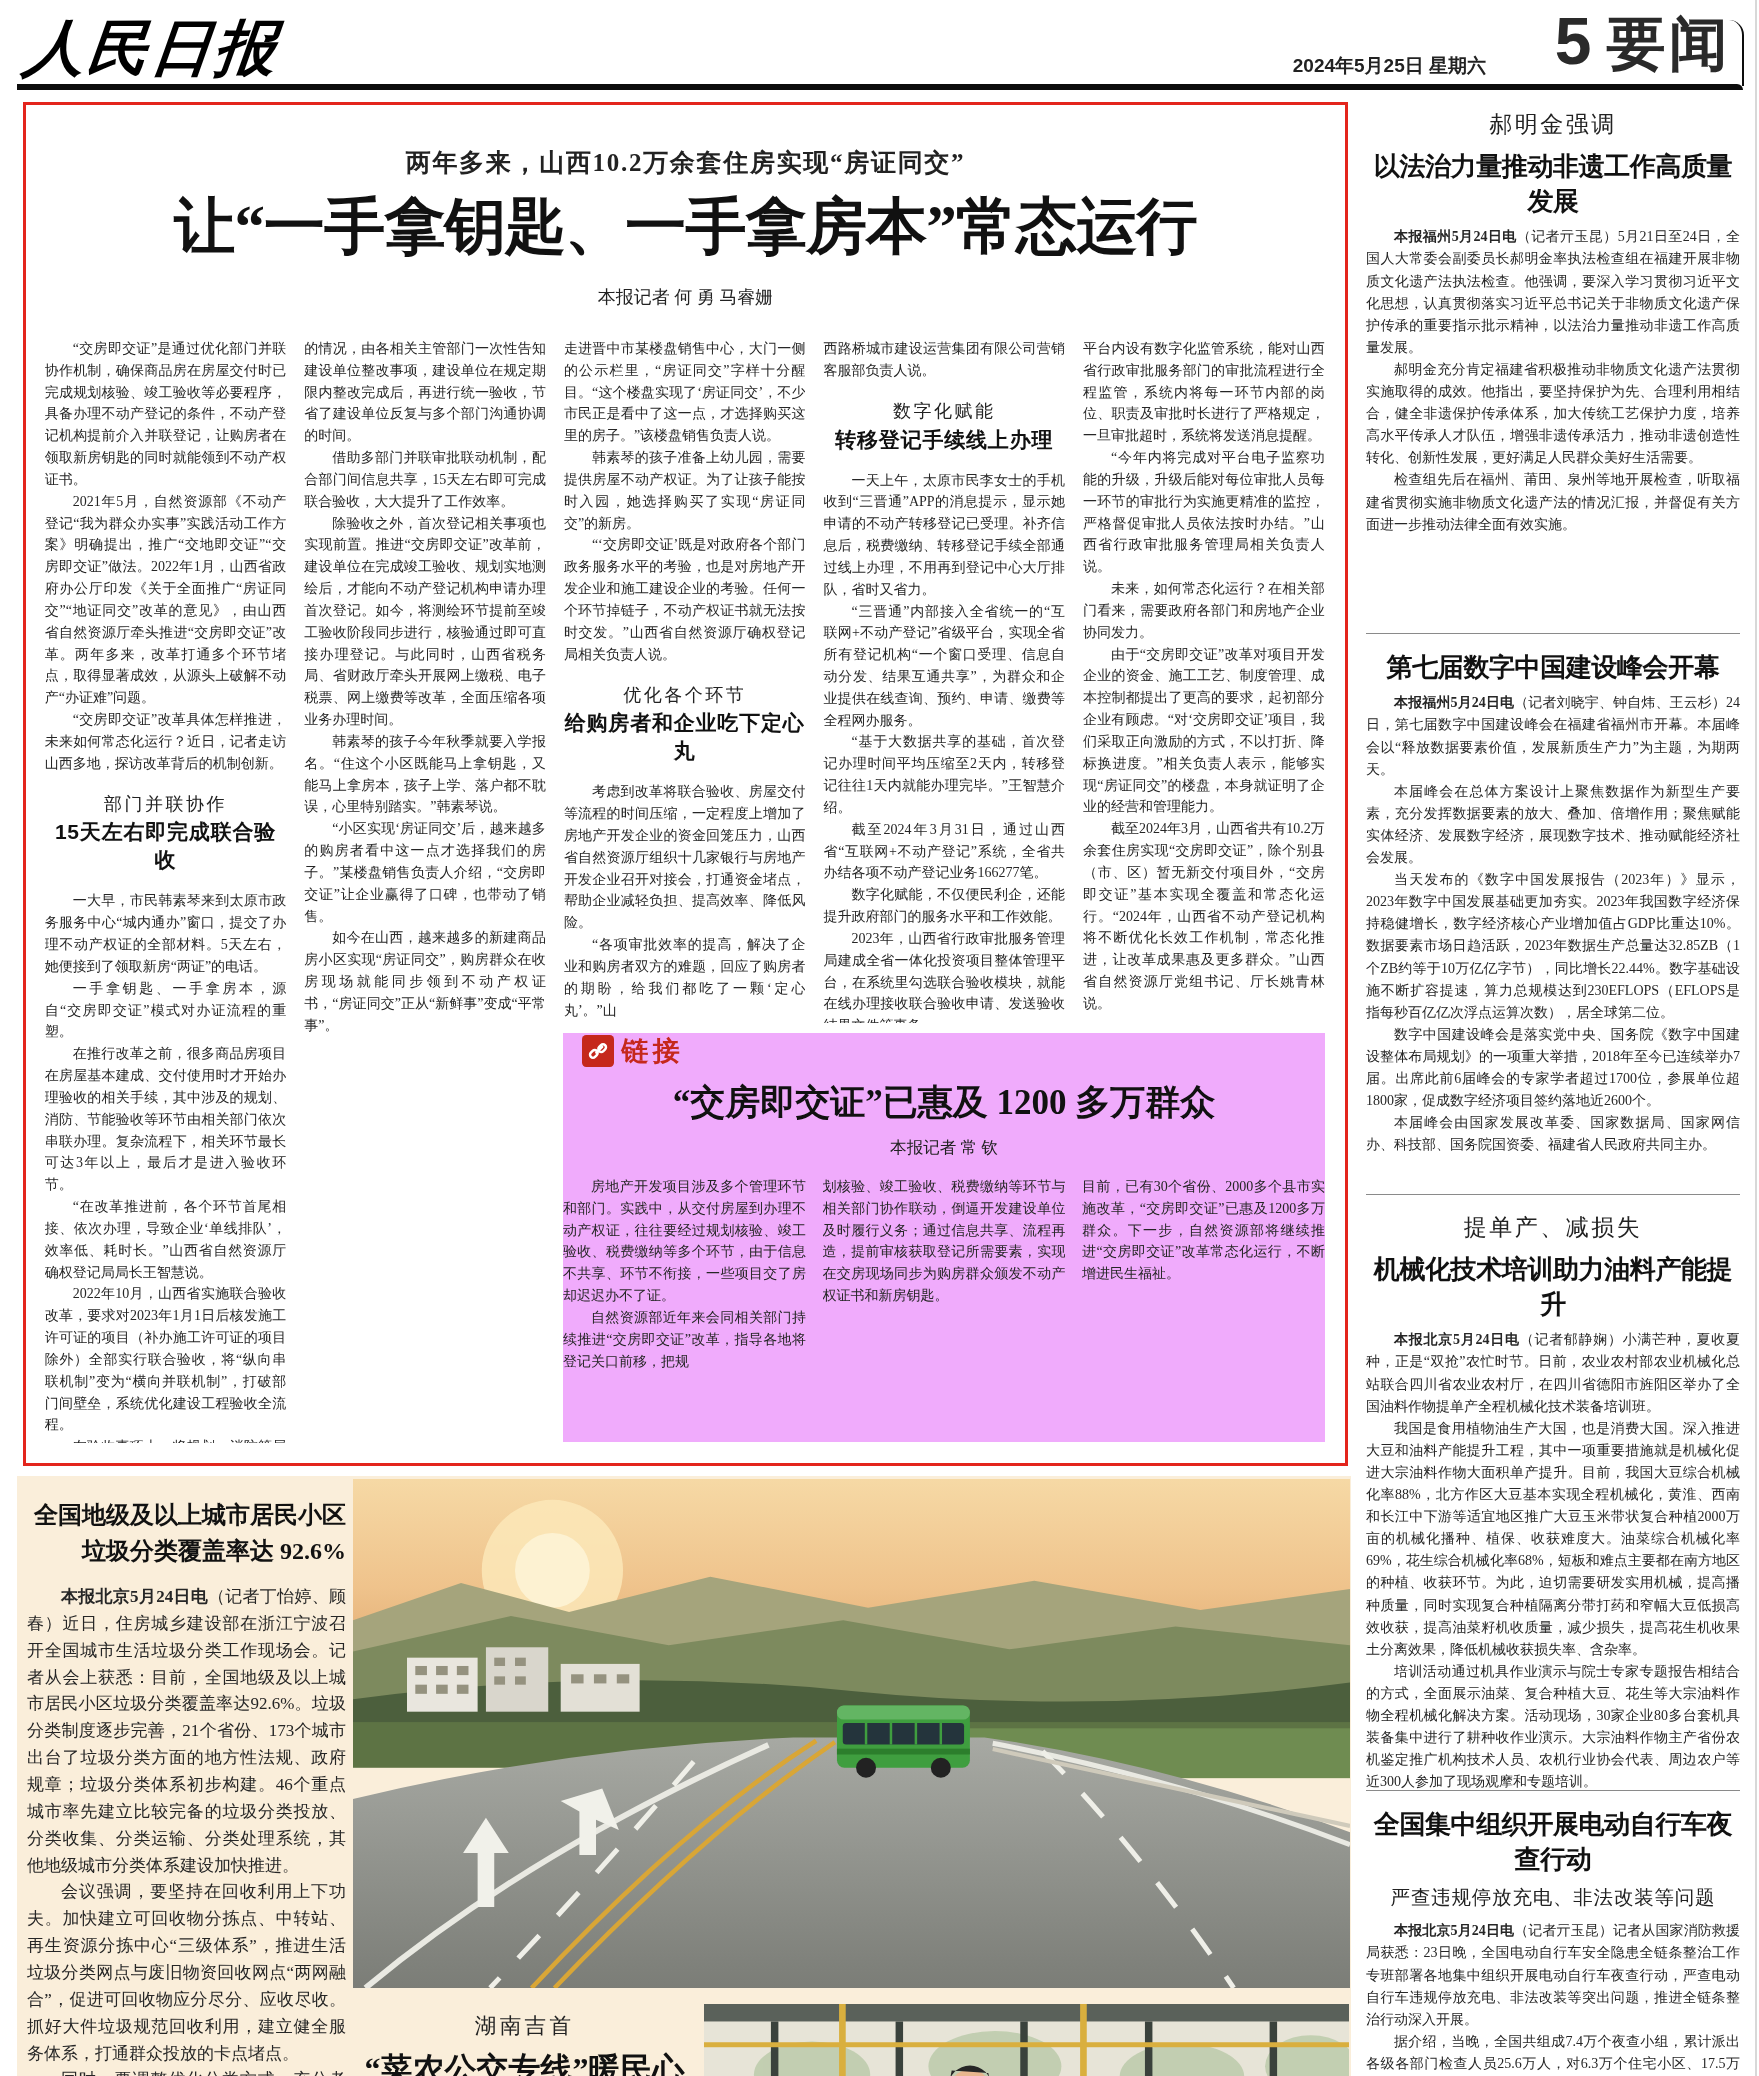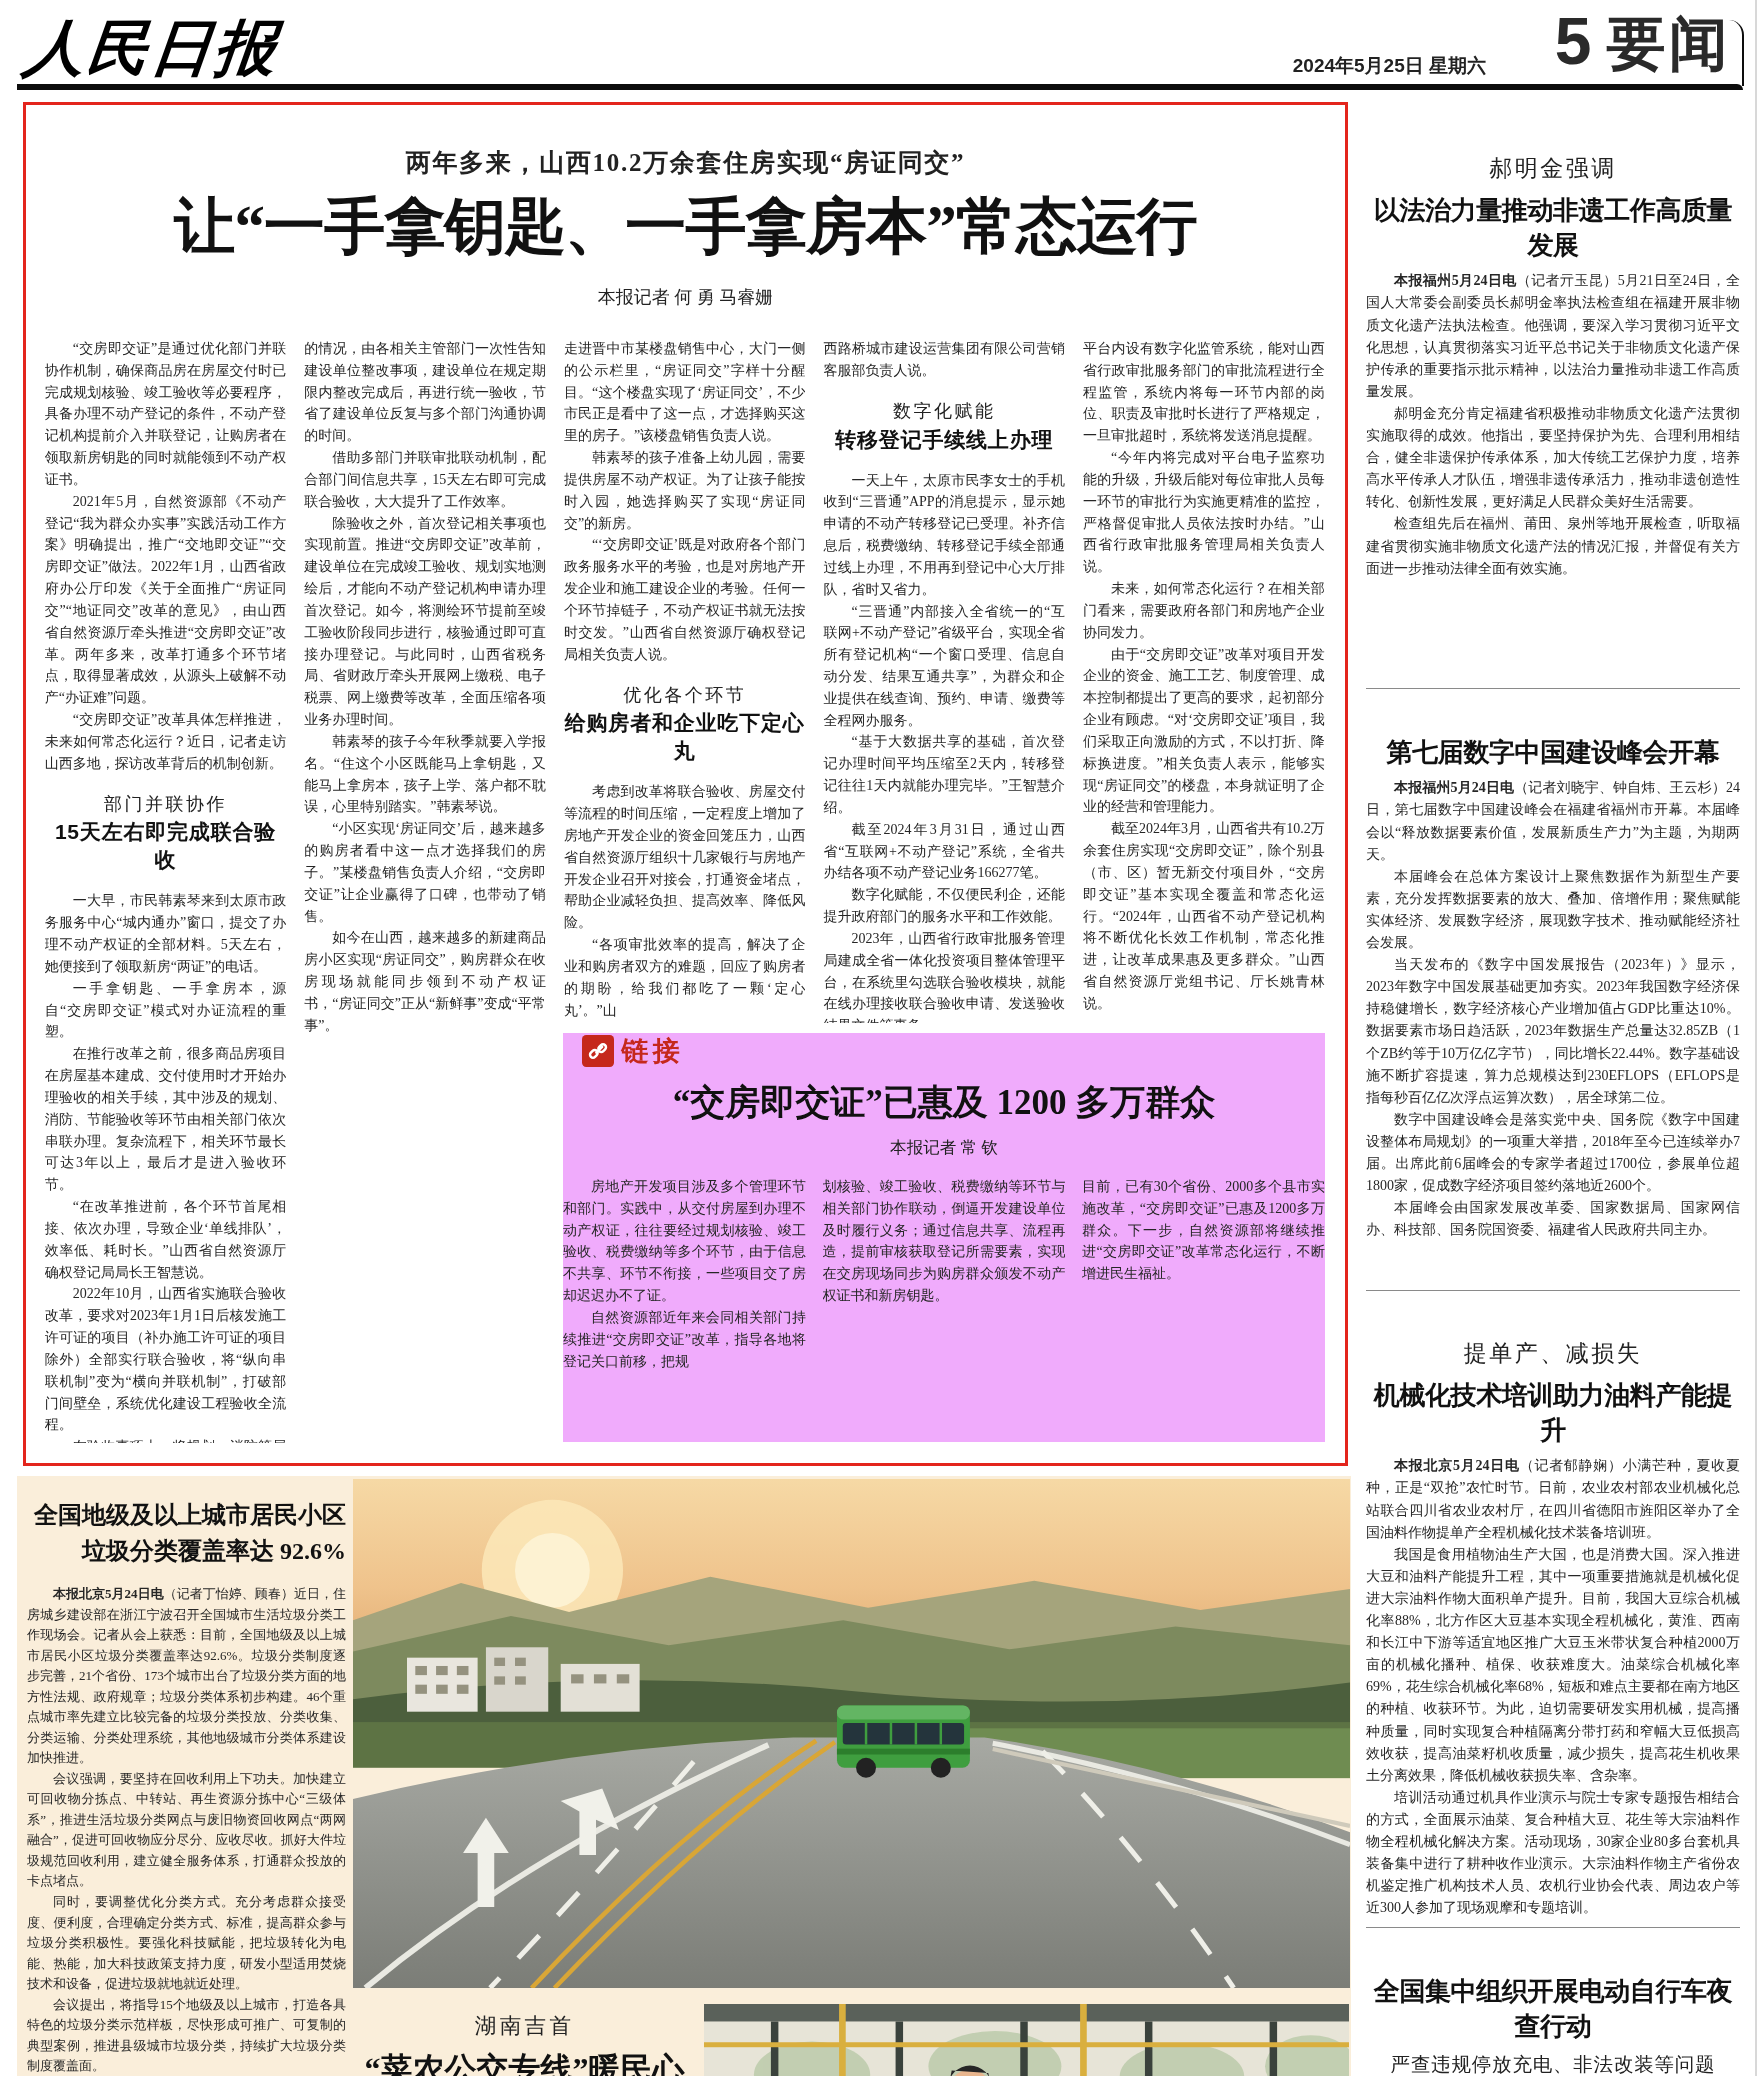--- a/index.html
+++ b/index.html
@@ -44,36 +44,36 @@
   .badge-ico{width:32px;height:32px;background:#c5281c;border-radius:4.2px;display:flex;
              align-items:center;justify-content:center;}
   .badge-txt{font-size:27px;font-weight:bold;color:#c5281c;letter-spacing:4.2px;
              font-family:"Liberation Sans","DejaVu Sans",sans-serif;}
   .l-head{margin-top:10.8px;text-align:center;font-size:35px;font-weight:bold;color:#111;}
   .l-byline{margin-top:11.6px;text-align:center;font-size:16.6px;color:#222;}
   .l-cols{display:flex;gap:16.6px;margin-top:16.6px;height:235px;}
   .lcol{flex:1;overflow:hidden;}
   
   .right-col{position:absolute;left:1366px;top:106px;width:374px;}
-  .r-art{overflow:hidden;border-bottom:1.2px solid #8a8a8a;padding-bottom:17px;margin-bottom:14px;margin-top:44px;}
+  .r-art{overflow:hidden;border-bottom:1.2px solid #8a8a8a;padding-bottom:6px;margin-bottom:14px;}
   .r-art:nth-child(1){height:521px;}
   .r-art:nth-child(2){height:540px;}
   .r-art:nth-child(3){height:575px;}
   .r-art:nth-child(4){height:642px;border-bottom:none;}
   .r-kicker{font-size:23px;text-align:center;letter-spacing:2.5px;color:#222;margin:3.3px 0 8.3px;}
   .r-kicker:empty,.r-sub:empty{display:none;}
   .r-head{font-size:26px;font-weight:bold;text-align:center;margin:1.7px 0 7.5px;letter-spacing:-0.4px;color:#111;}
   .r-sub{font-size:19.5px;text-align:center;letter-spacing:0.8px;color:#222;margin:0 0 9px;}
   .rp{font-size:14px;line-height:1.58;text-align:justify;text-indent:2em;margin:0;color:#262626;}
   .lead{font-weight:bold;}
   
   .bottom-panel{position:absolute;left:16.6px;top:1476px;width:1334px;height:1011px;background:#faeeda;}
   .waste{position:absolute;left:10.4px;top:21px;width:319px;height:972px;overflow:hidden;}
   .w-head{font-size:24px;font-weight:bold;text-align:right;line-height:1.5;color:#111;margin-bottom:15px;}
-  .waste .rp{font-size:13px;}
+  .waste .rp{font-size:17px;}
   .photo{position:absolute;display:block;}
   #road-photo{left:336px;top:3.3px;width:997px;height:509px;}
   #bus-photo{left:687px;top:528px;width:645px;height:473px;}
   .jishou{position:absolute;left:336px;top:535px;width:344px;height:466px;overflow:hidden;}
   .j-kicker{text-align:center;font-size:21.6px;letter-spacing:3.3px;color:#222;}
   .j-head{text-align:center;font-size:32px;font-weight:bold;color:#111;margin:7.5px 0 12.5px;}
 </style>
 </head>
 <body>
 

